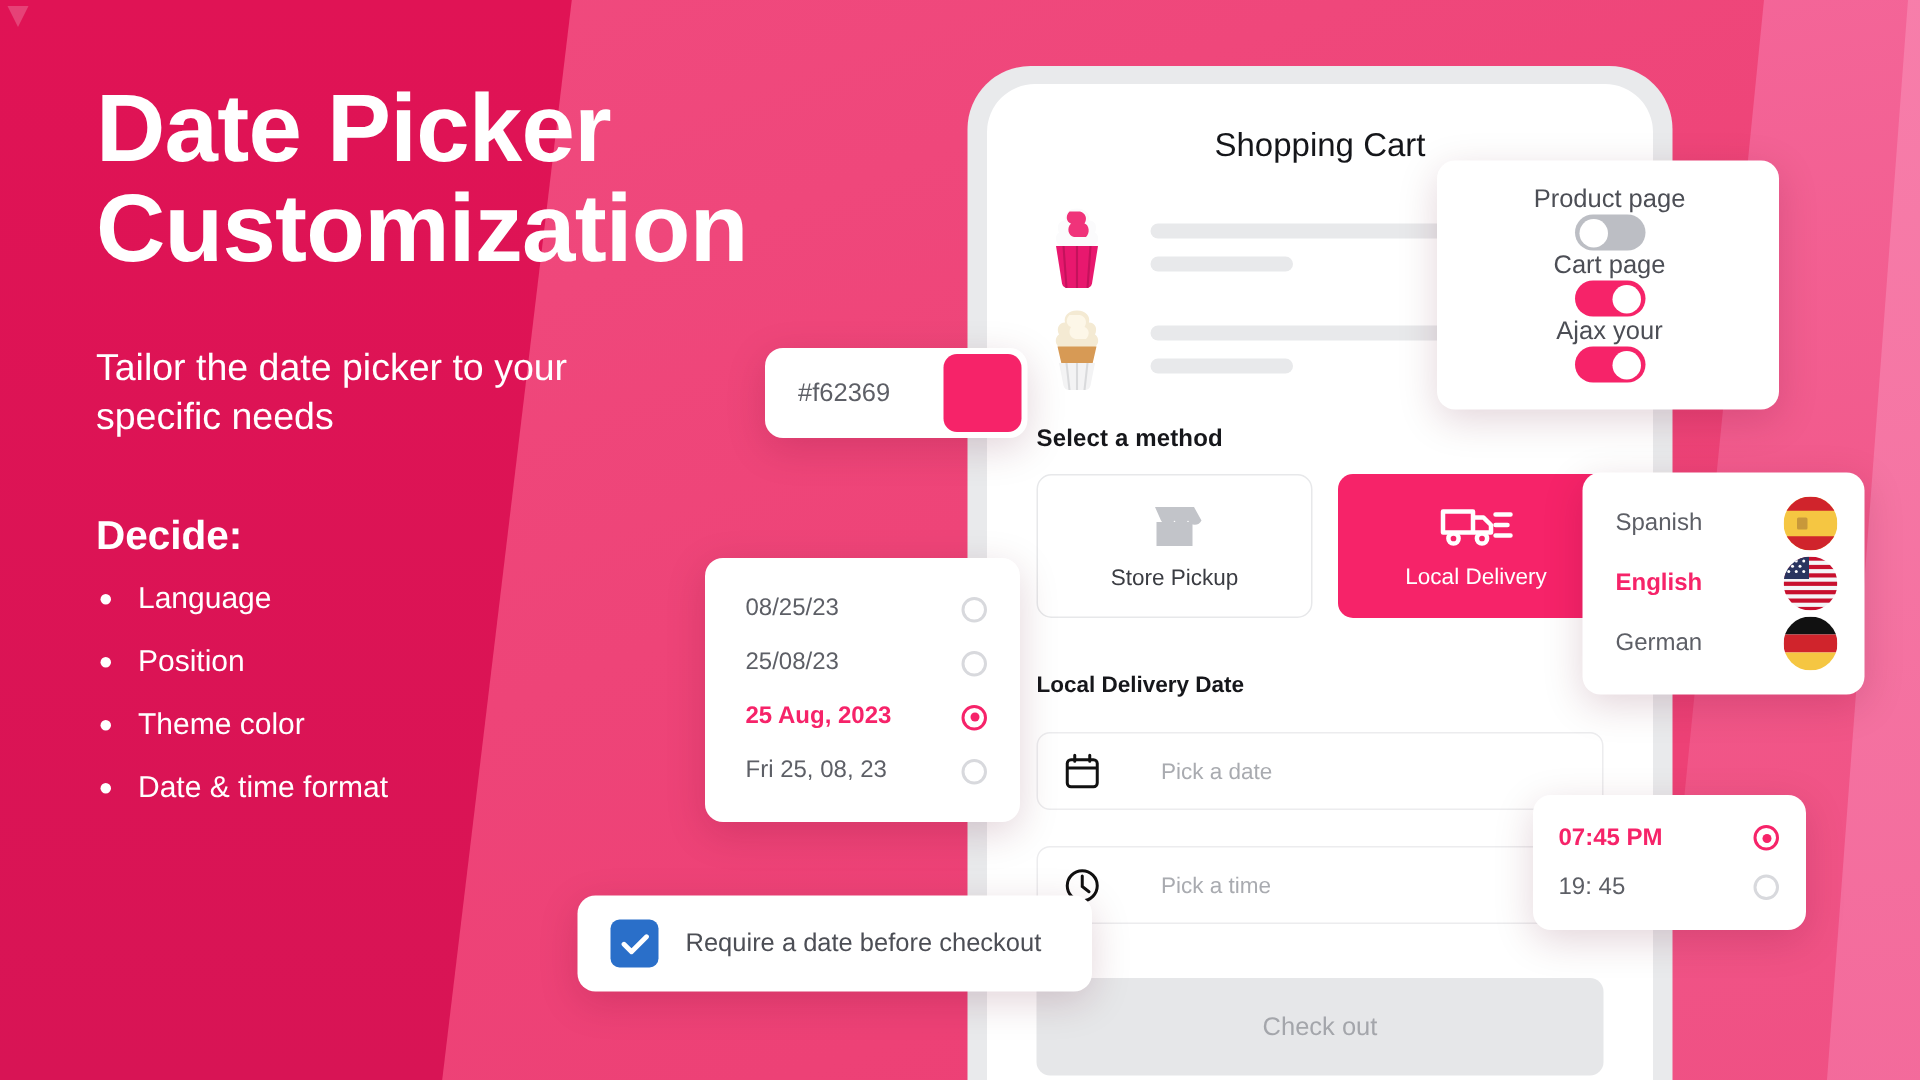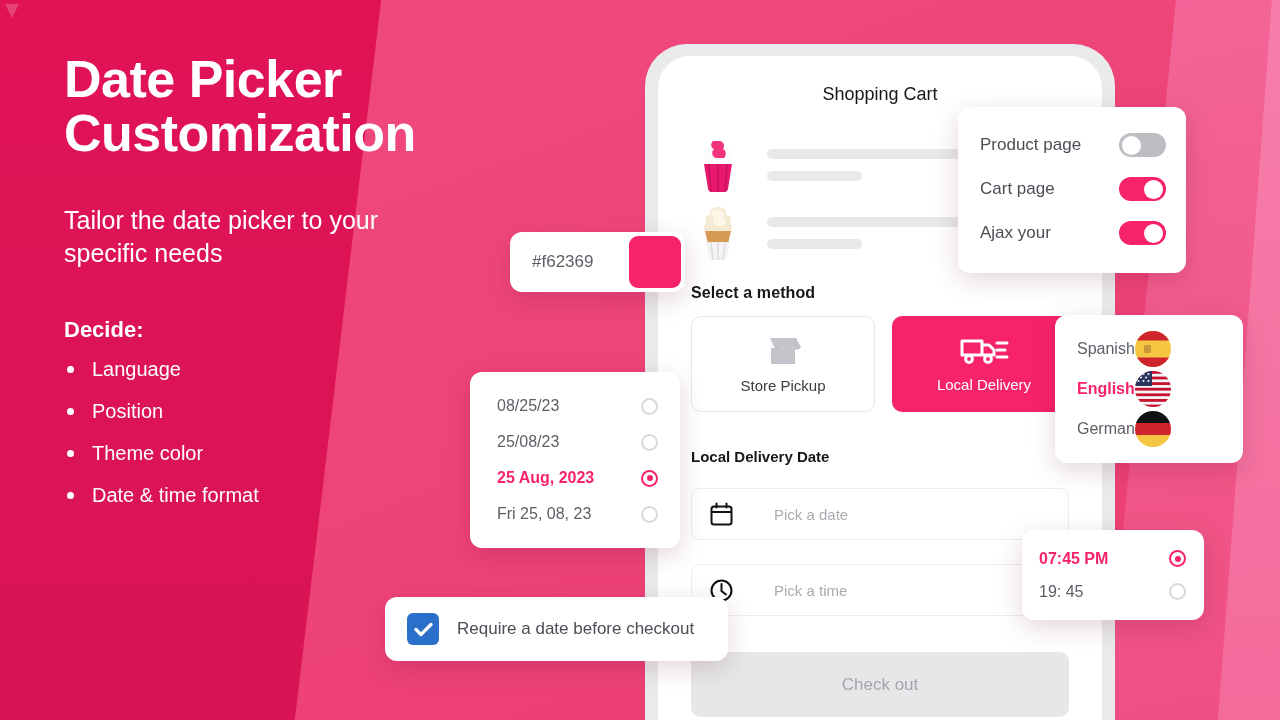--- a/index.html
+++ b/index.html
@@ -47,36 +47,36 @@
   }
 
   
   .left-col {
     position: absolute; left: 64px; top: 52px;
     width: 470px;
     color: #ffffff;
     z-index: 5;
   }
   .headline {
-    font-size: 52px;
+    font-size: 64px;
     font-weight: 700;
     line-height: 1.04;
     letter-spacing: -0.5px;
   }
   .headline .l2 { display: block; }
   .subhead {
     margin-top: 44px;
     font-size: 25px;
     line-height: 1.33;
     font-weight: 400;
     max-width: 380px;
   }
   .decide {
     margin-top: 46px;
-    font-size: 22px;
+    font-size: 27px;
     font-weight: 700;
   }
   .bullets { margin-top: 16px; list-style: none; }
   .bullets li {
     position: relative;
     font-size: 20px;
     line-height: 1.0;
     padding: 0 0 0 28px;
     margin-bottom: 22px;
     font-weight: 400;
@@ -103,21 +103,21 @@
     position: absolute;
     left: 13px; top: 12px;
     width: 444px; height: 690px;
     background: #ffffff;
     border-radius: 32px 32px 0 0;
     overflow: hidden;
   }
   .cart-title {
     position: absolute; top: 28px; left: 0; width: 100%;
     text-align: center;
-    font-size: 18px; font-weight: 400; color: #15161a;
+    font-size: 22px; font-weight: 400; color: #15161a;
   }
 
   .cart-row {
     position: absolute; left: 33px;
     display: flex; align-items: center; gap: 22px;
   }
   .cart-row.r1 { top: 80px; }
   .cart-row.r2 { top: 148px; }
   .cake { width: 54px; height: 58px; position: relative; }
   .skel { display: flex; flex-direction: column; gap: 12px; }
@@ -201,20 +201,21 @@
 
   
   .card-toggles {
     left: 958px; top: 107px;
     width: 228px; padding: 16px 20px 18px 22px;
   }
   .trow {
     display: flex; align-items: center;
     justify-content: space-between;
     height: 44px;
+    flex-direction: column;
   }
   .trow .tlabel { font-size: 17px; color: #4c4e55; }
   .switch {
     width: 47px; height: 24px;
     border-radius: 12px;
     position: relative;
     flex: none;
   }
   .switch.off { background: #bcbec4; }
   .switch.on  { background: #f62369; }
@@ -256,20 +257,21 @@
     background: #f62369;
   }
 
   
   .card-langs {
     left: 1055px; top: 315px;
     width: 188px; padding: 14px 0;
   }
   .lrow {
     display: flex; align-items: center;
+    justify-content: space-between;
     padding: 0 18px 0 22px;
     height: 40px;
   }
   .lrow .llabel { font-size: 16px; color: #5d5f66; }
   .lrow.sel .llabel { color: #f62369; font-weight: 700; }
   .flag {
     width: 36px; height: 36px;
     border-radius: 50%;
     overflow: hidden;
     flex: none;

